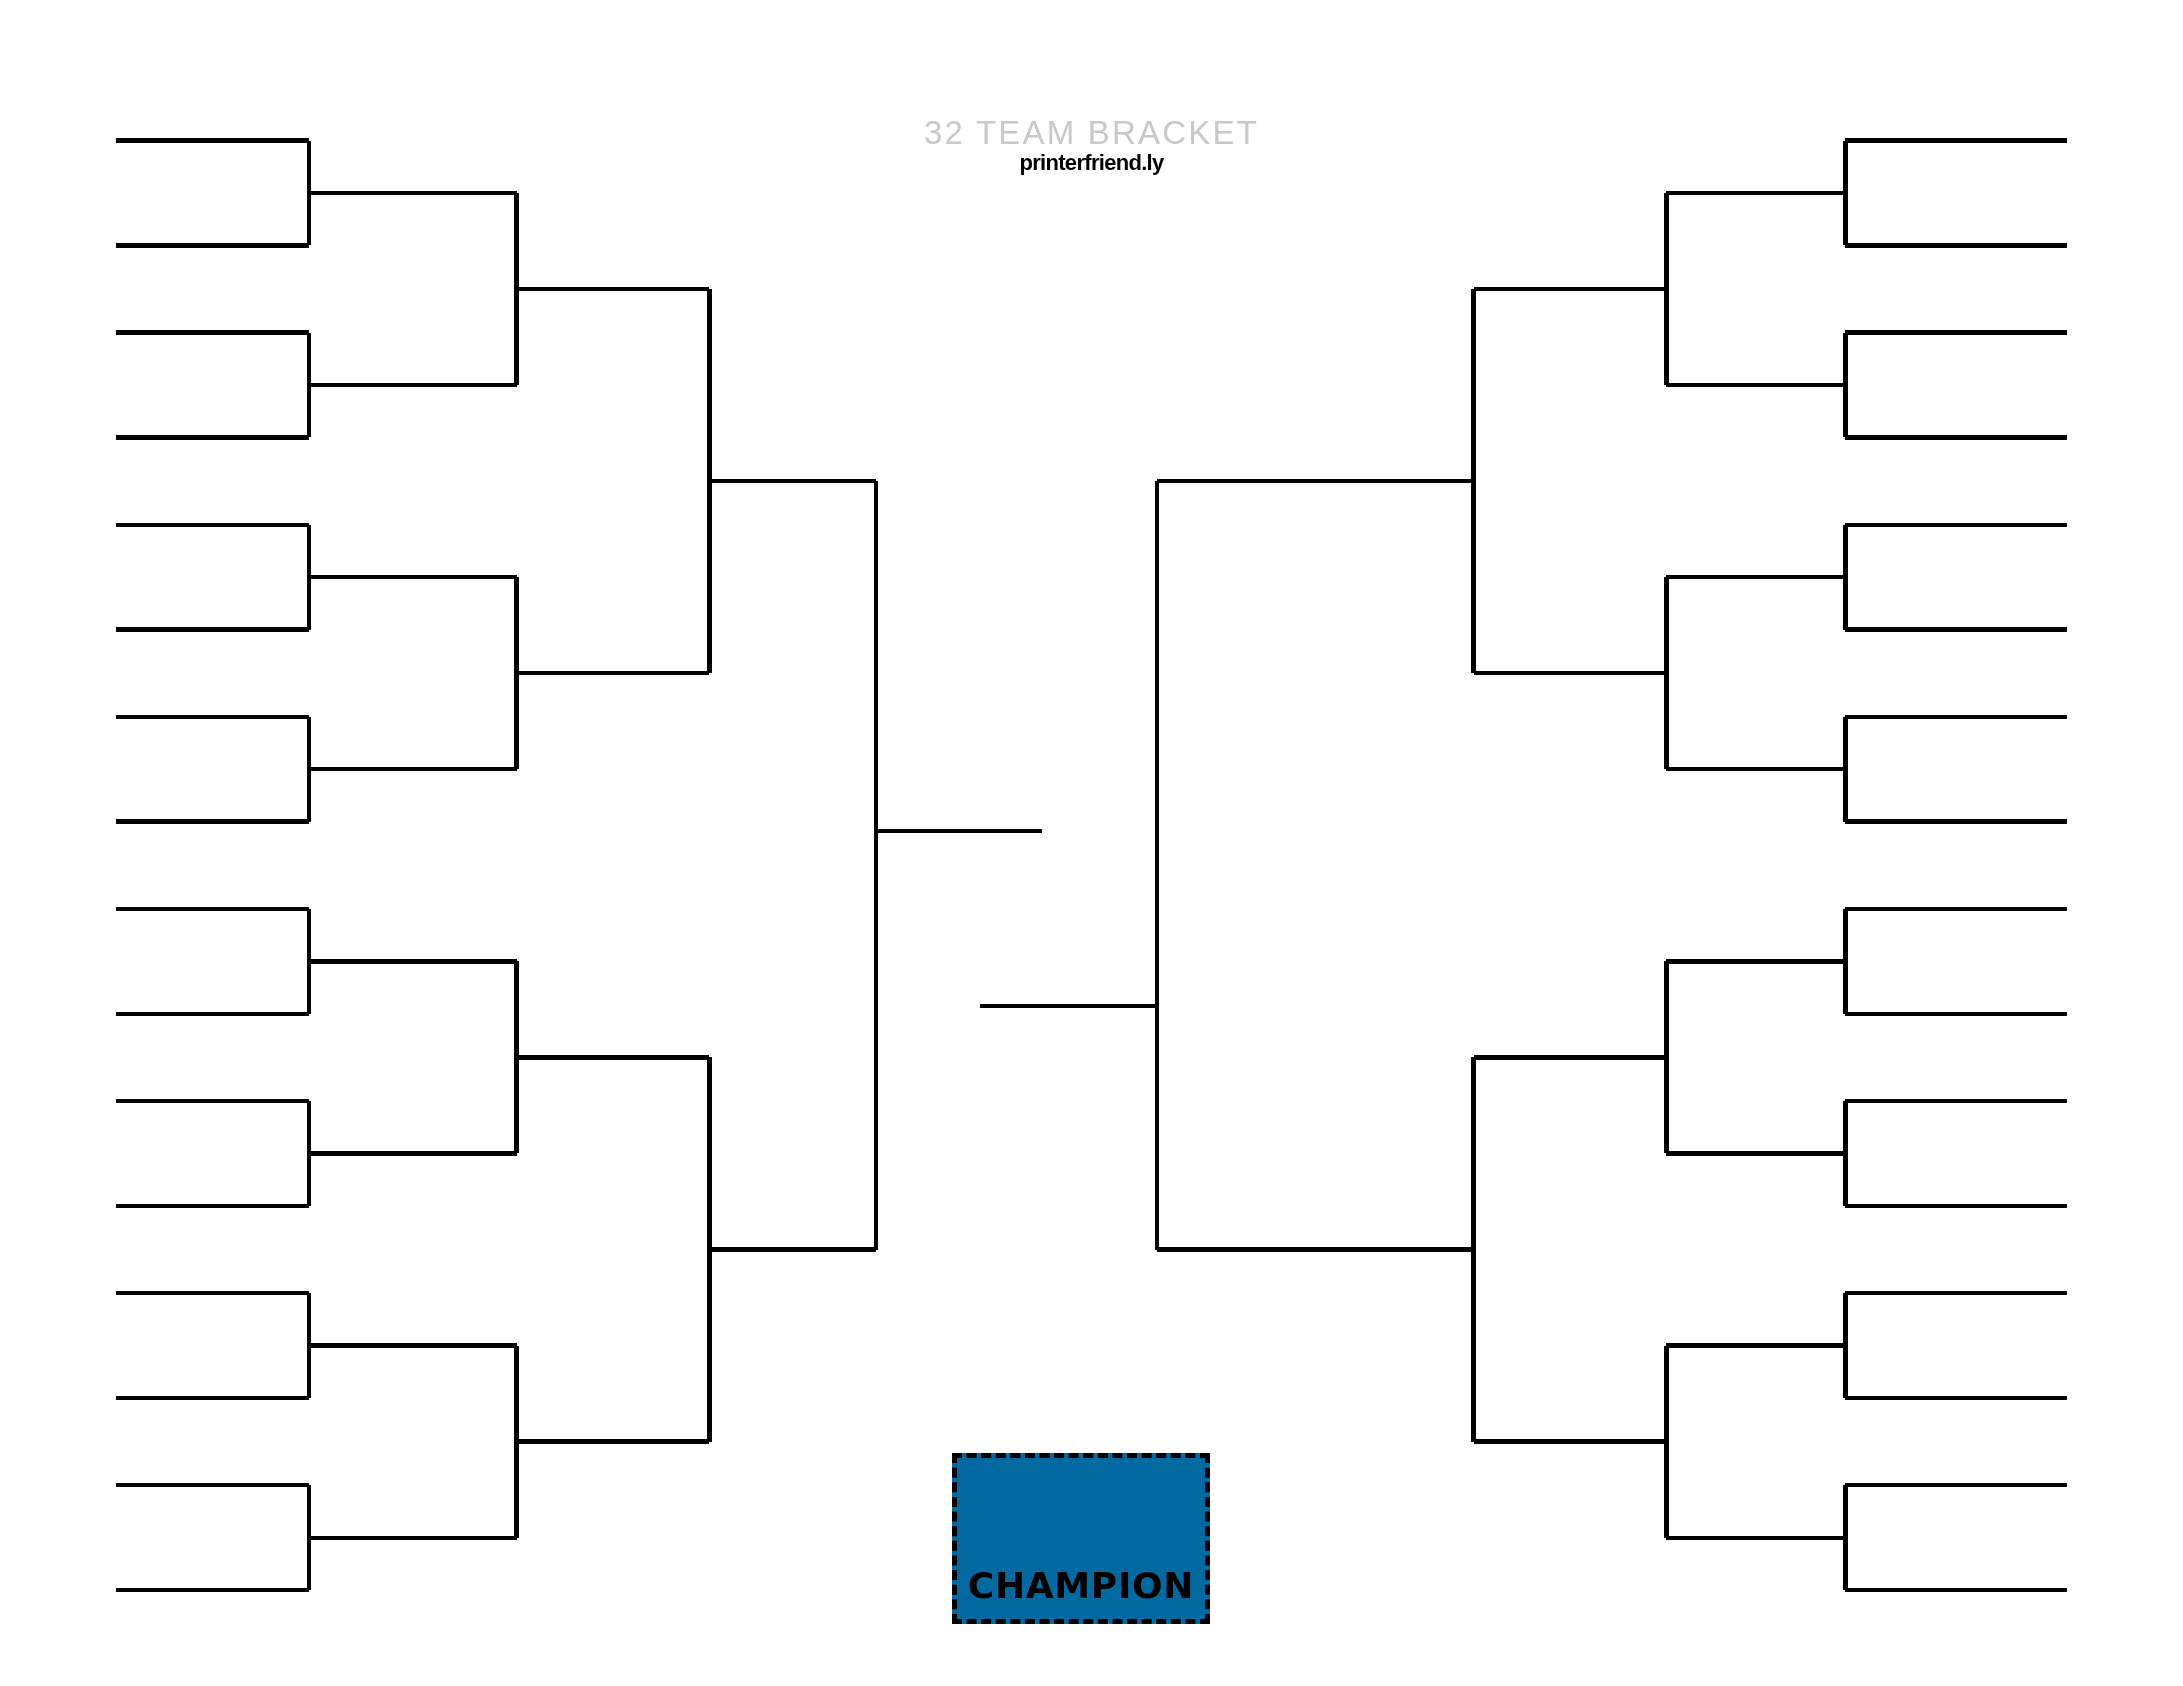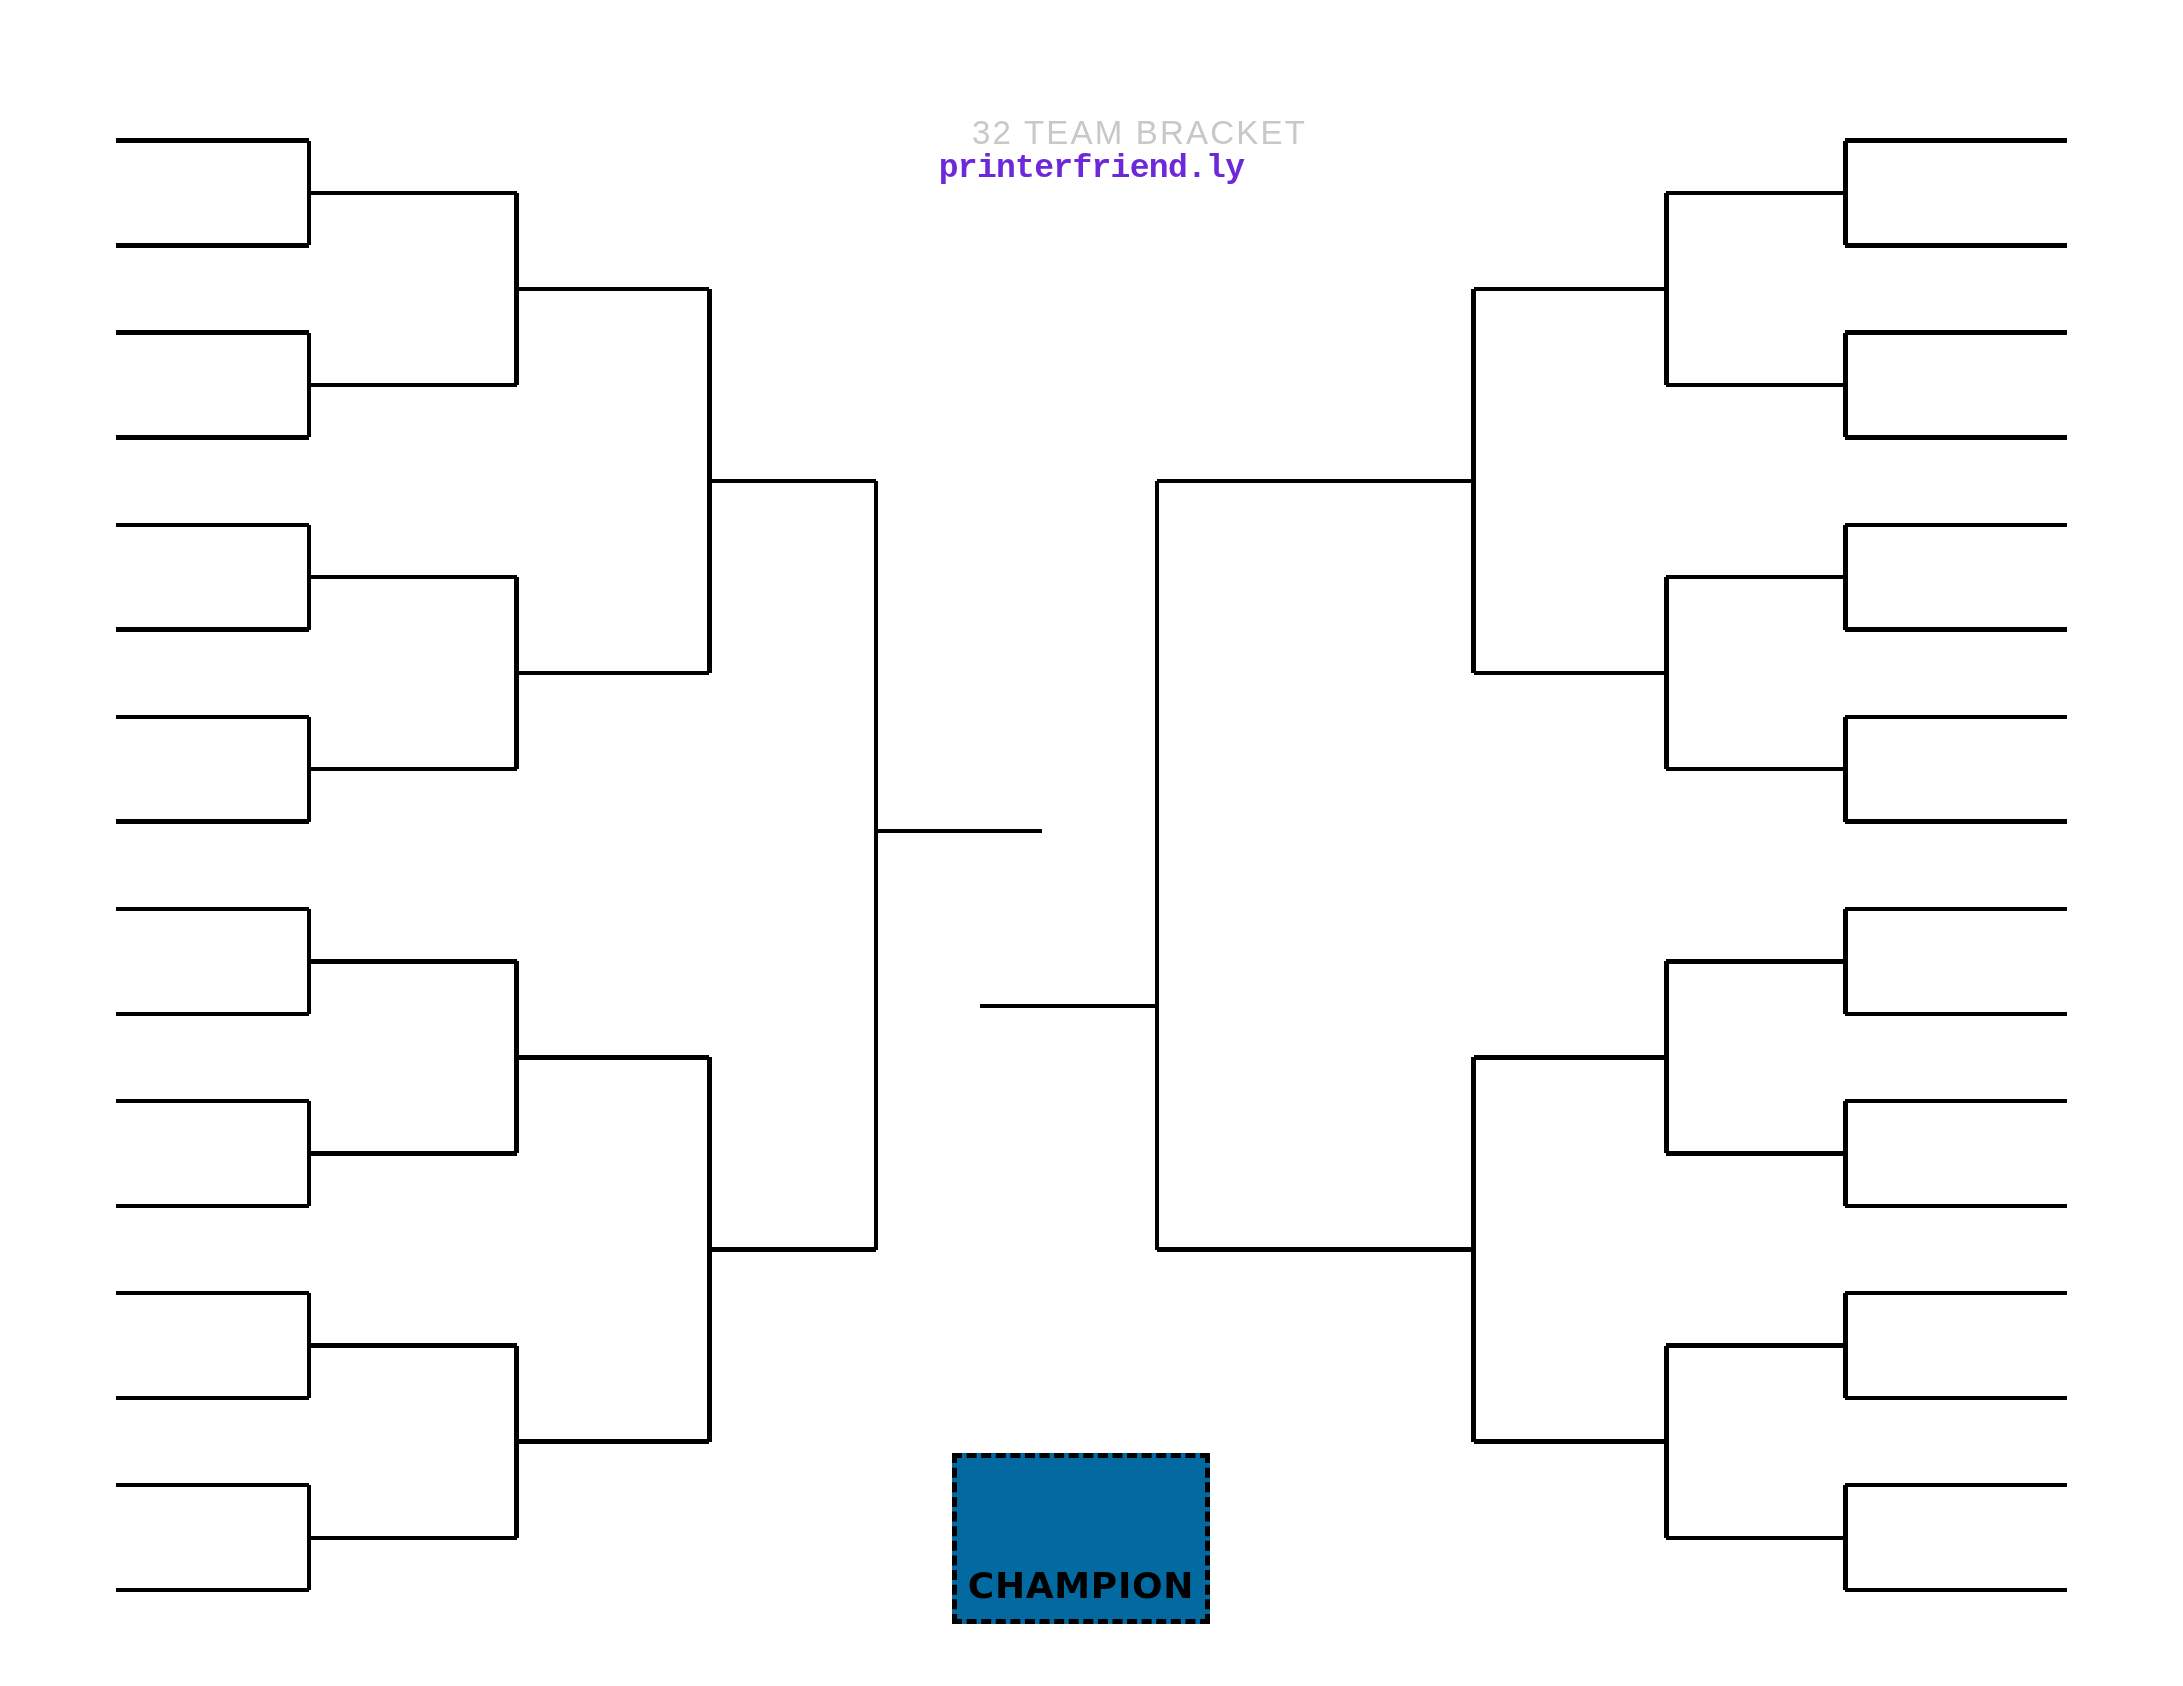--- a/index.html
+++ b/index.html
@@ -4,28 +4,28 @@
 <style>
   html,body{margin:0;padding:0;background:#ffffff;}
   body{width:2183px;height:1687px;font-family:"Liberation Sans",sans-serif;overflow:hidden;}
   #root{position:relative;width:2183px;height:1687px;background:#fff;}
   #bracket-svg{position:absolute;left:0;top:0;width:2183px;height:1687px;}
   #bracket-title{
     position:absolute;left:50%;transform:translateX(-50%);
     top:114px;
     font-family:"Liberation Sans",sans-serif;
     font-size:33px;letter-spacing:2.2px;font-weight:300;
-    color:#c8c8c8;white-space:nowrap;margin-left:48px;
+    color:#c8c8c8;white-space:nowrap;
   }
   #brand-wordmark{
     position:absolute;left:50%;transform:translateX(-50%);
     top:150px;
-    font-family:Liberation Mono, monospace;
-    font-size:33px;font-weight:bold;letter-spacing:-0.7px;
-    color:#6d28d9;white-space:nowrap;
+    font-family:Liberation Sans, sans-serif;
+    font-size:22px;font-weight:bold;letter-spacing:-0.7px;
+    color:#000000;white-space:nowrap;
   }
   #champion-box{
     position:absolute;
     left:952px;top:1453px;width:258px;height:171px;
     border:5.1px dashed #000;
     box-sizing:border-box;
     background:#0369a1;
   }
   #champion-label{
     position:absolute;left:0;right:0;bottom:13px;

